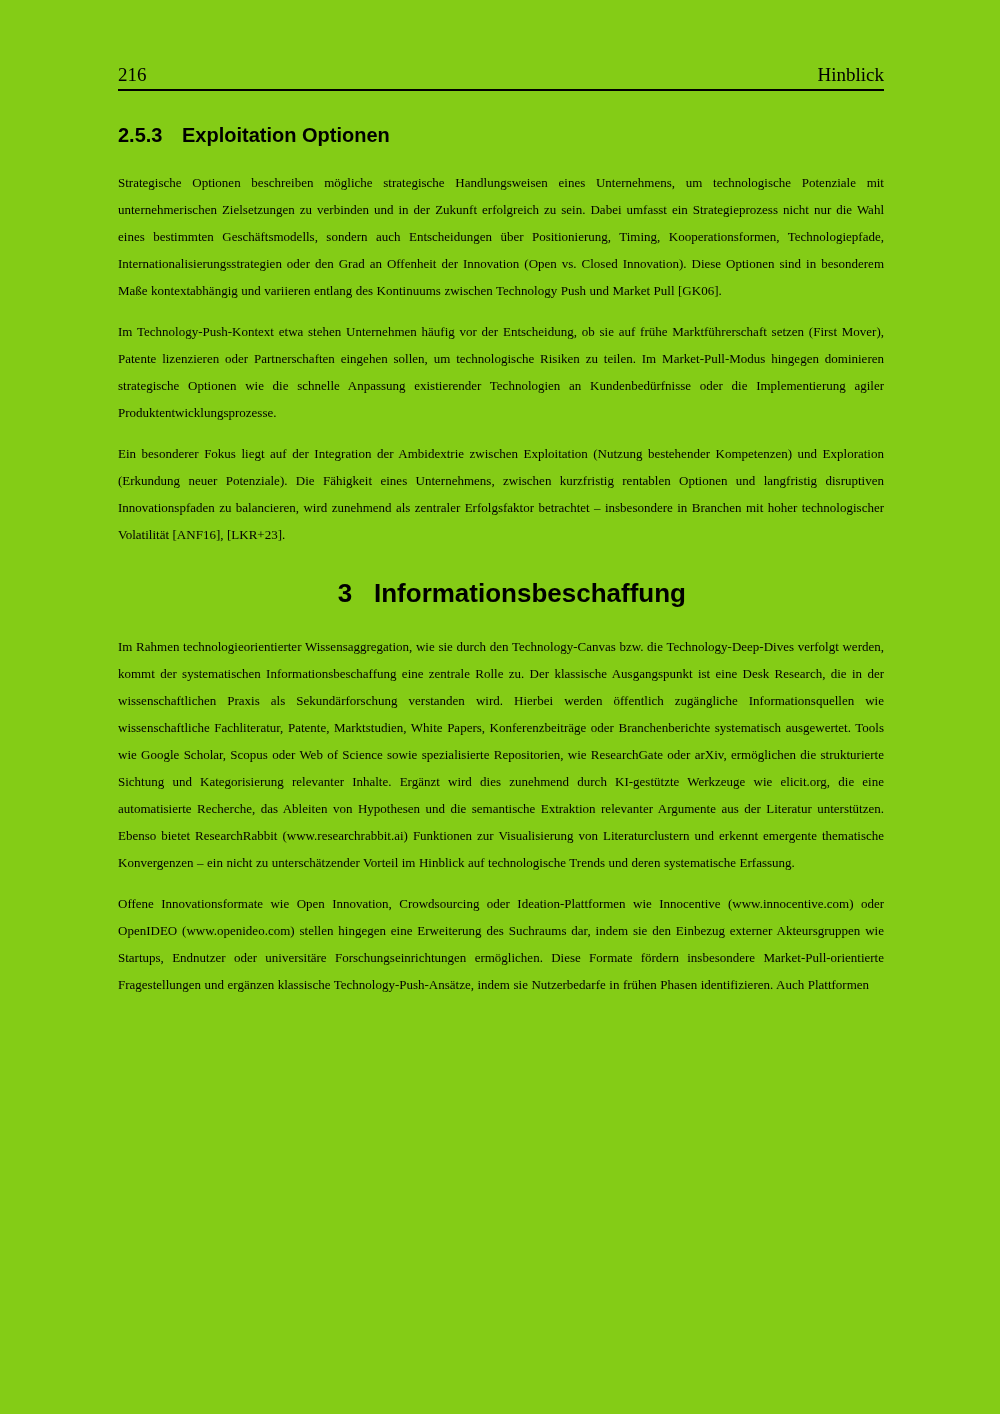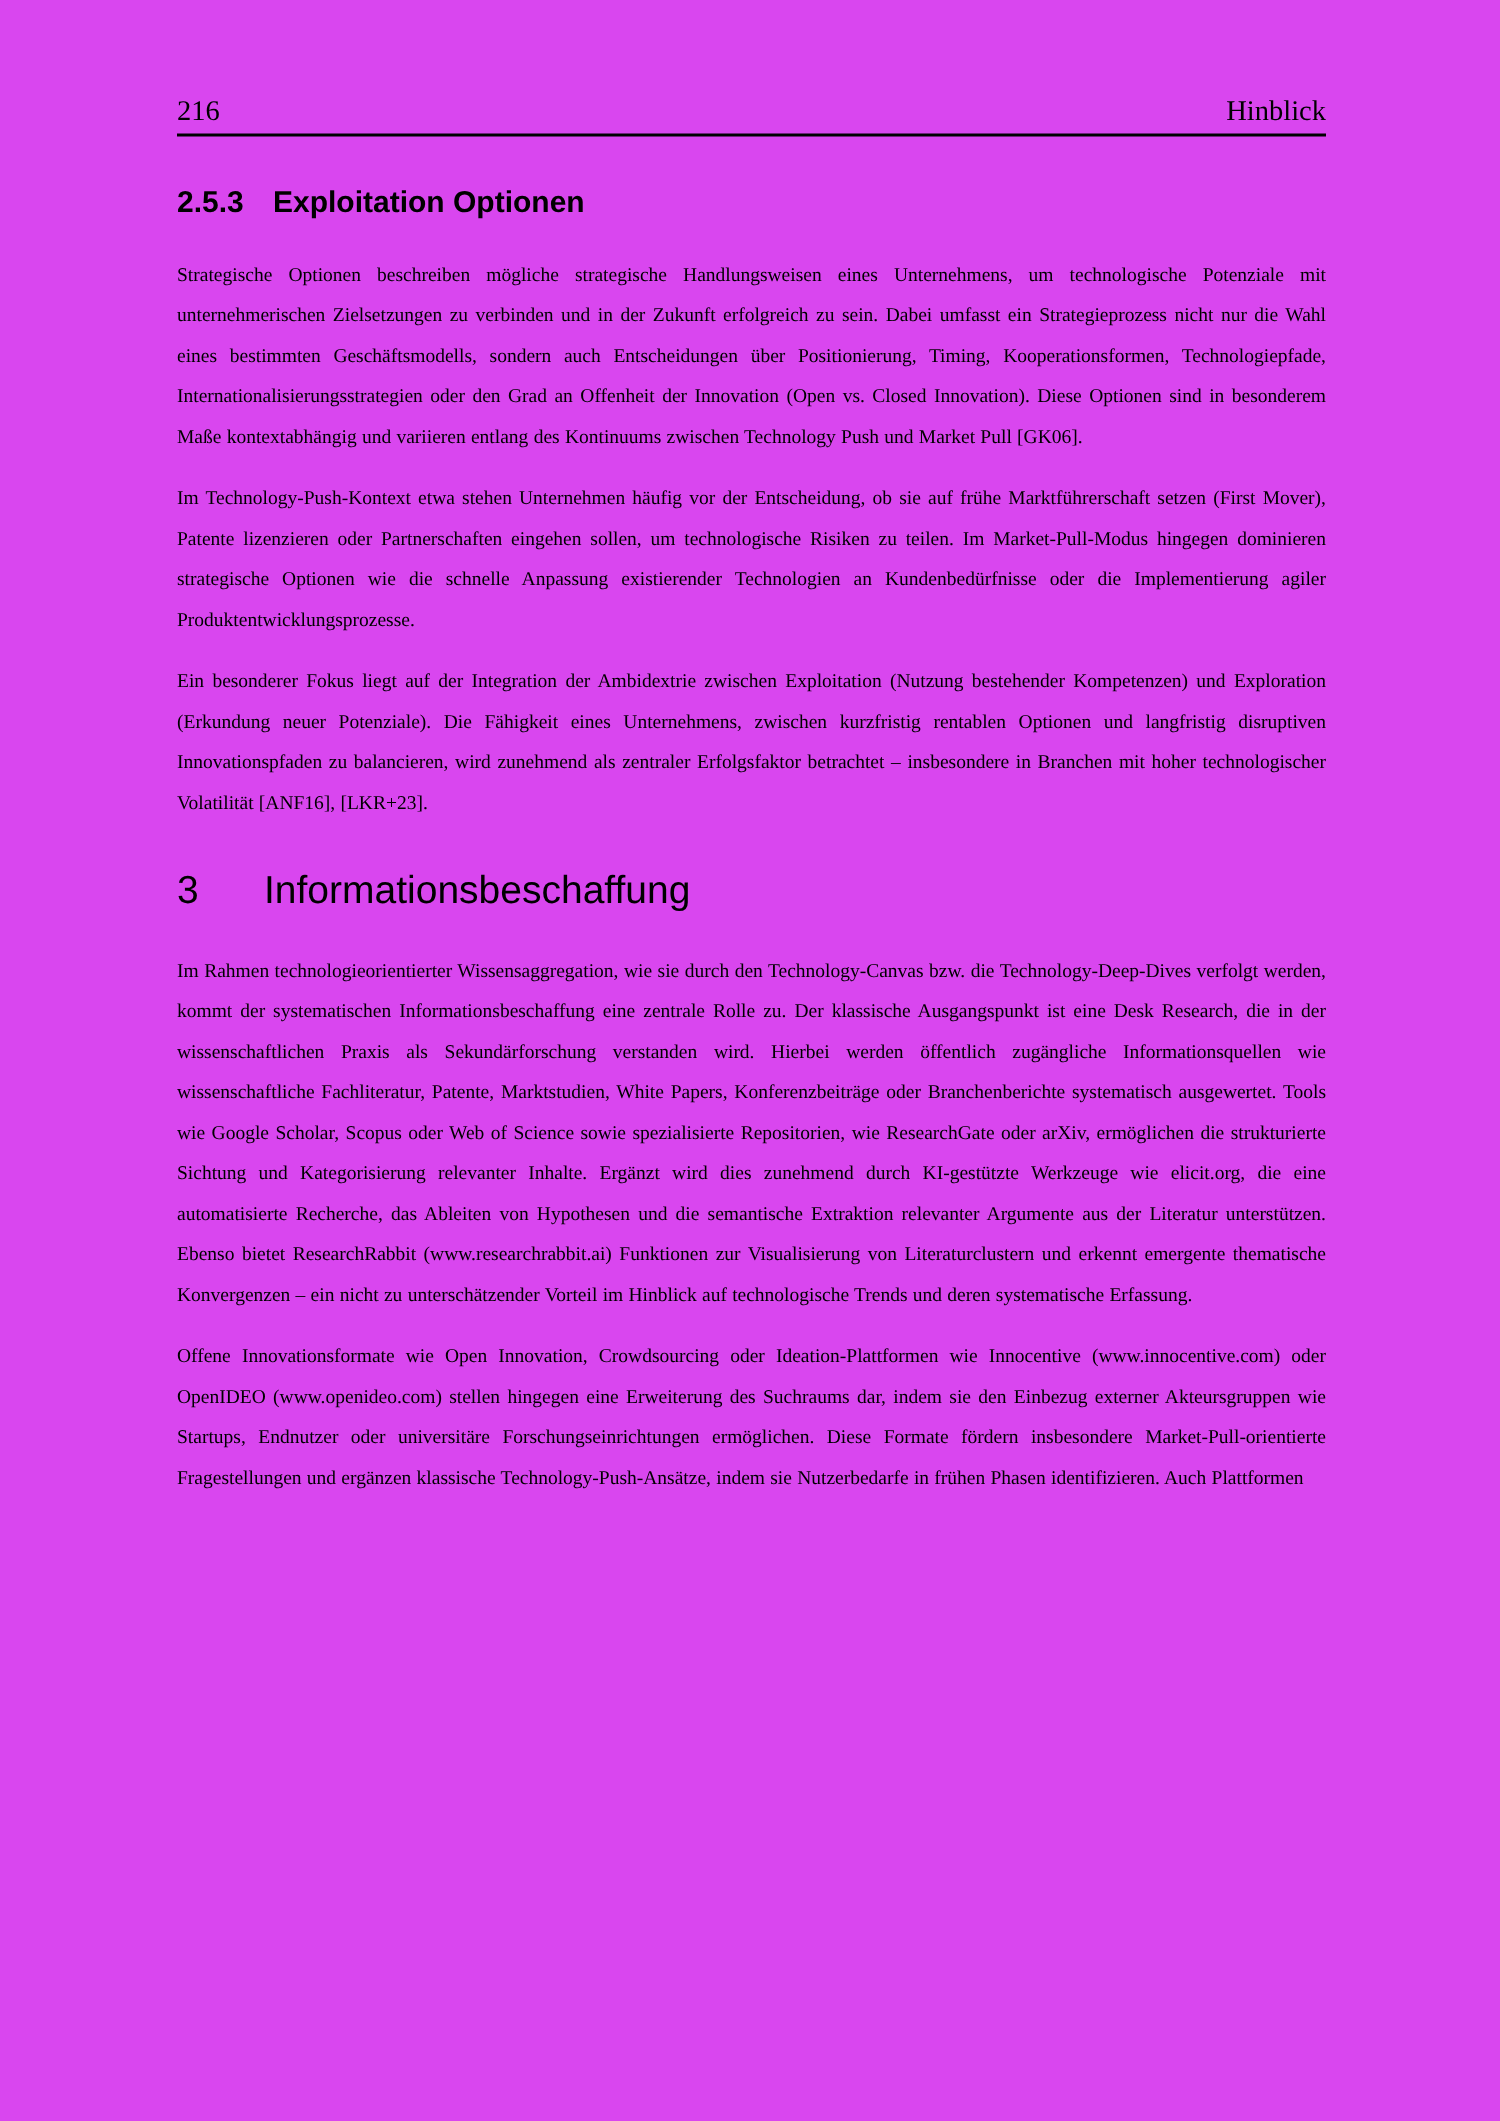--- a/index.html
+++ b/index.html
@@ -4,21 +4,21 @@
 <style>
   html, body {
     margin: 0;
     padding: 0;
     background: #ffffff;
   }
   .page {
     position: relative;
     width: 1000px;
     height: 1414px;
-    background: #d946ef;
+    background: #84cc16;
     color: #000000;
     box-sizing: border-box;
     padding: 64px 116px 0 118px;
     font-family: "Liberation Serif", serif;
     overflow: hidden;
   }
   .page-header {
     display: flex;
     justify-content: space-between;
     align-items: flex-end;
@@ -33,24 +33,25 @@
     font-size: 20px;
     line-height: 24px;
     margin: 32px 0 22px 0;
   }
   .subsection-heading .heading-number {
     display: inline-block;
     width: 64px;
   }
   .section-heading {
     font-family: "Liberation Sans", sans-serif;
-    font-weight: normal;
+    font-weight: bold;
     font-size: 26px;
     line-height: 31px;
     margin: 30px 0 24px 0;
+    text-align: center;
   }
   .section-heading .heading-number {
     display: inline-block;
     width: 58px;
   }
   p.body-paragraph {
     font-size: 13px;
     line-height: 27px;
     text-align: justify;
     margin: 0 0 14px 0;

